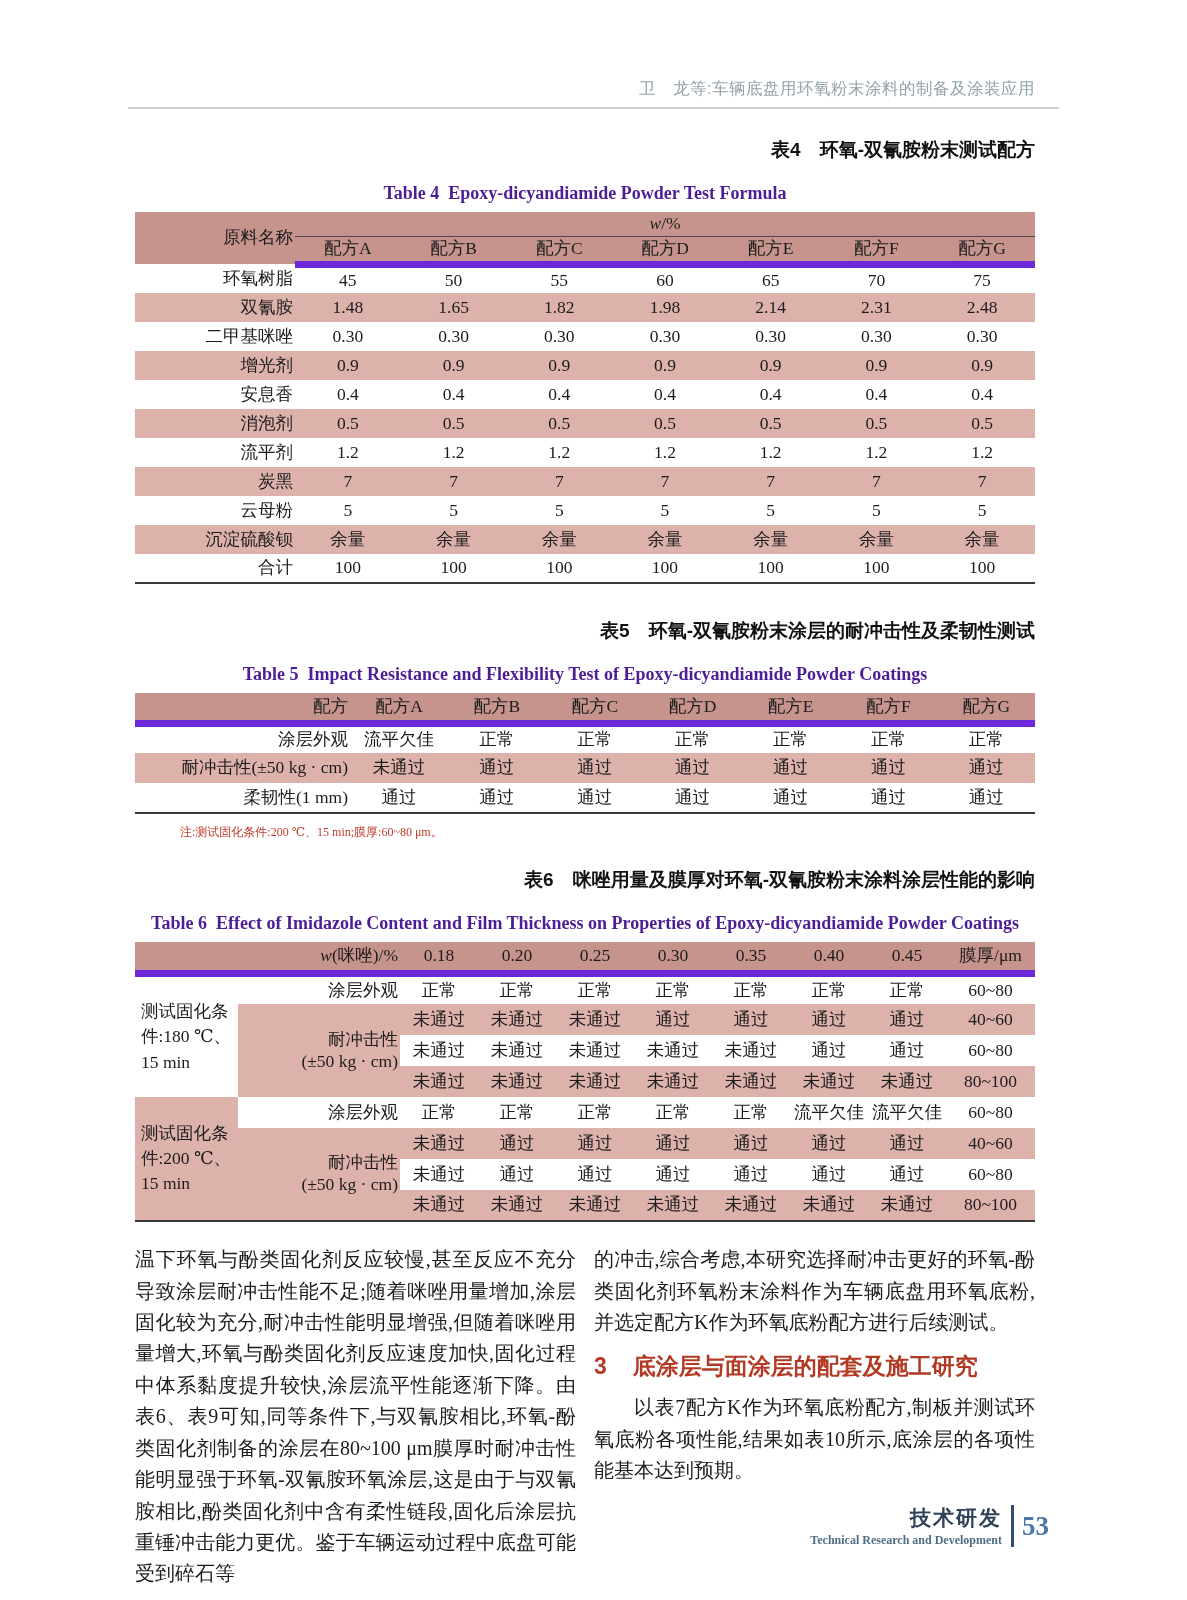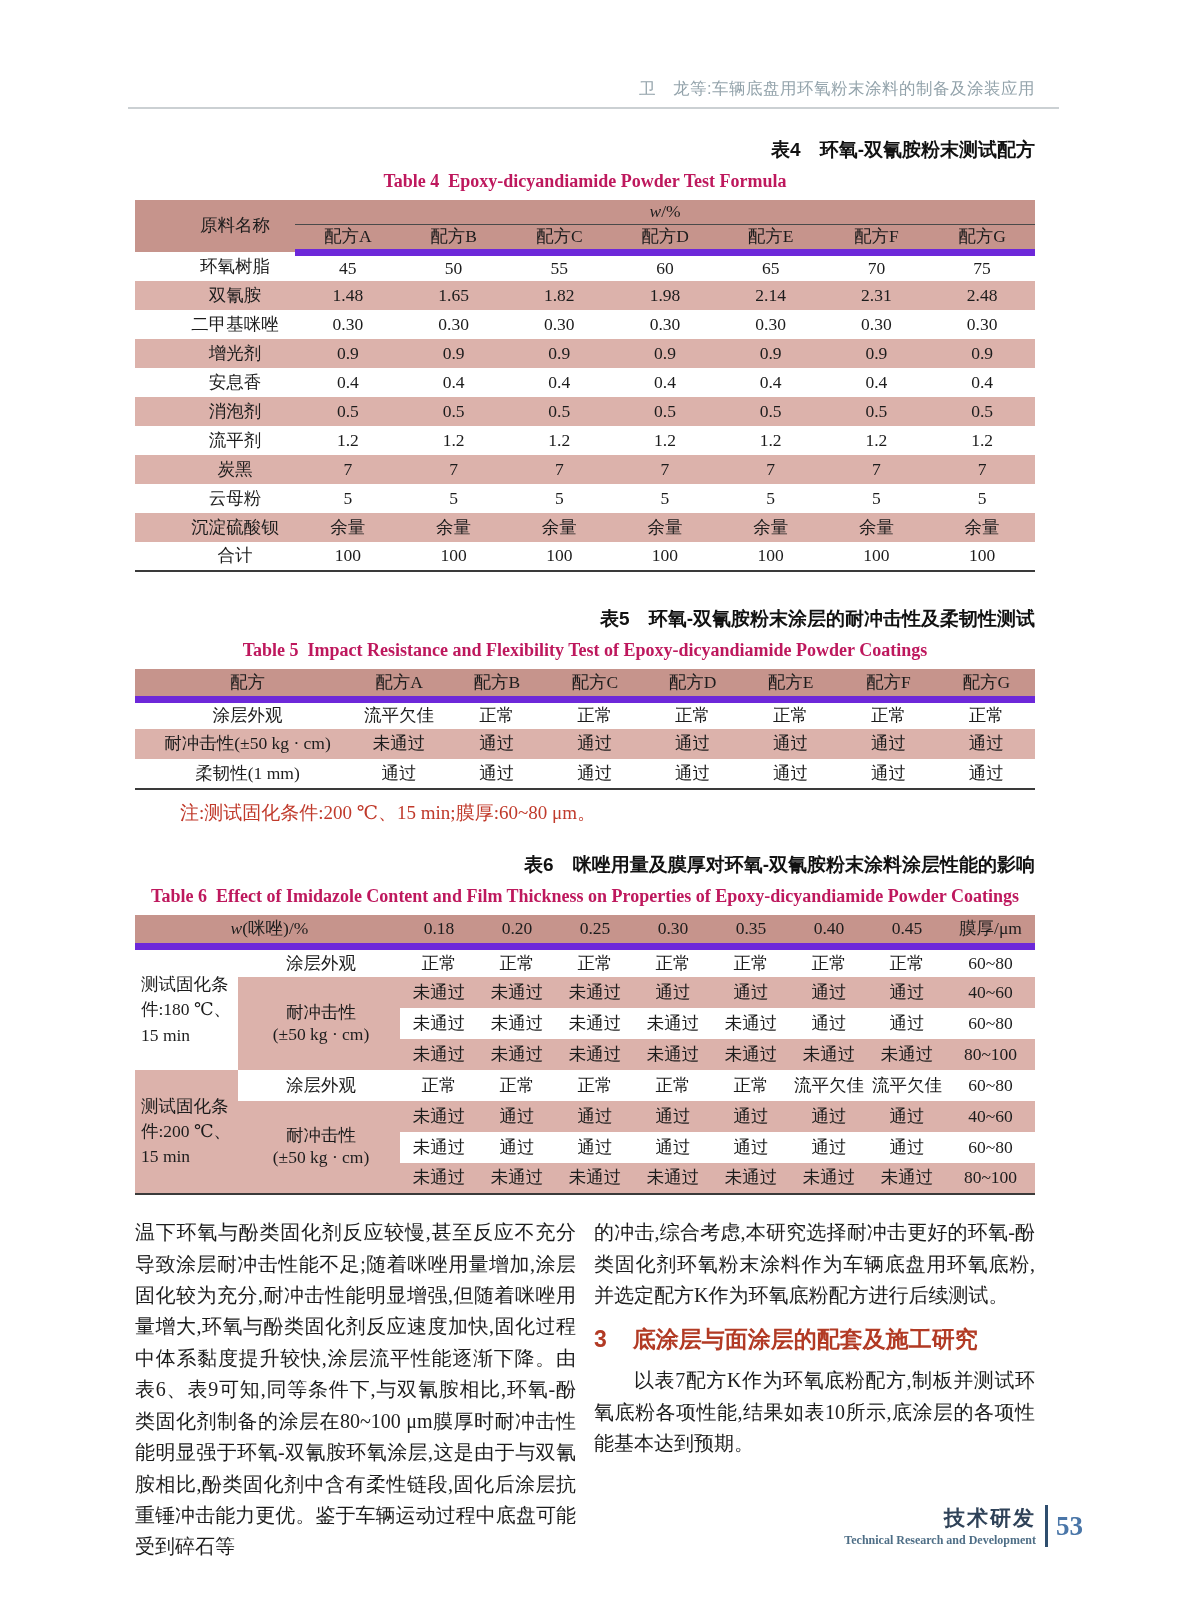--- a/index.html
+++ b/index.html
@@ -27,60 +27,60 @@
     font-size:16.5px;color:var(--hdr-gray);letter-spacing:.5px;
   }
   .pagehead .rule{height:2px;background:var(--rule-gray);margin:7px 0 0 -7px;width:931px;}
   
   .tbl-title-cn{
     text-align:right;font-family:"Liberation Sans",sans-serif;font-weight:bold;
     font-size:19px;white-space:pre-wrap;margin-top:28px;color:#111;
   }
   .tbl-title-en{
     text-align:center;font-weight:bold;font-size:18px;white-space:pre-wrap;
-    margin-top:8px;margin-bottom:8px;color:#be185d;
+    margin-top:20px;margin-bottom:8px;color:#4c1d95;
   }
   
   table{border-collapse:collapse;table-layout:fixed;width:900px;
         font-size:17.5px;border-bottom:2px solid var(--line-dark);}
   td{height:29px;padding:1px 2px;text-align:center;vertical-align:middle;line-height:1.25;}
   tr.hdr td{background:var(--pink-dark);}
   tr.hdr-border td{border-bottom:7px solid #6d28d9;}
-  td.lbl{text-align:center;}
+  td.lbl{text-align:right;}
   tr.rowpink td{background:var(--pink-light);}
   td.pinkcell{background:var(--pink-light);}
   td.whitecell{background:#ffffff;}
   
   #table4 td.lbl{padding-left:42px;}
   #table4 .wcell{border-bottom:1px solid #4a4a4a;height:24px;}
   #table4 tr.hdr2 td{height:26px;}
   
   #table5 td.lbl{padding-left:12px;}
   #table5 td{height:30px;}
   
   .note{
-    color:var(--red-note);font-size:19px;margin:10px 0 0 45px;
+    color:var(--red-note);font-size:12px;margin:10px 0 0 45px;
   }
   
   #table6 td{height:31px;}
   #table6 td.lbl{padding-left:6px;}
   #table6 td.cond{text-align:left;padding-left:6px;line-height:1.45;}
   i.var{font-style:italic;font-family:"Liberation Serif",serif;}
   
   .bodywrap{display:flex;gap:18px;margin-top:22px;}
   .col{width:443px;font-size:20px;line-height:31.4px;text-align:justify;}
   .col p{text-align:justify;}
   .col p.indent{text-indent:2em;}
   .sec-head{
     display:flex;gap:26px;align-items:baseline;
     font-family:"Liberation Sans",sans-serif;font-weight:bold;
     color:var(--red-head);font-size:23px;margin:14px 0 10px 0;line-height:1.3;
   }
   
-  .pagefoot{position:absolute;right:104px;bottom:52px;display:flex;align-items:center;margin-left:28px;}
+  .pagefoot{position:absolute;right:138px;bottom:52px;display:flex;align-items:center;margin-left:28px;}
   .foot-labels{display:flex;flex-direction:column;align-items:flex-end;margin-right:9px;}
   .foot-cn{font-family:"Liberation Sans",sans-serif;font-weight:bold;
            font-size:21px;color:var(--footer-dark);letter-spacing:2px;}
   .foot-en{font-weight:bold;font-size:12px;color:#4e6e86;margin-top:1px;}
   .foot-bar{width:3px;height:42px;background:#2e4e6e;margin-right:8px;}
   .foot-num{font-size:27px;color:var(--footer-blue);font-weight:bold;}
 </style>
 </head>
 <body>
 

